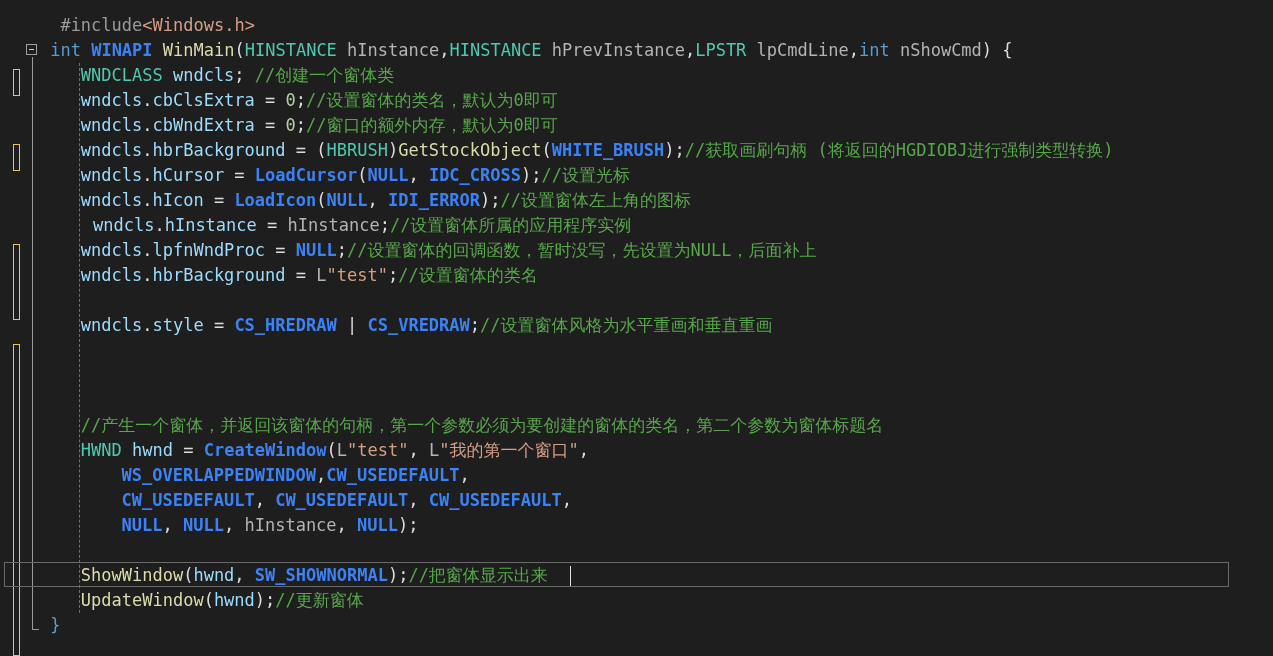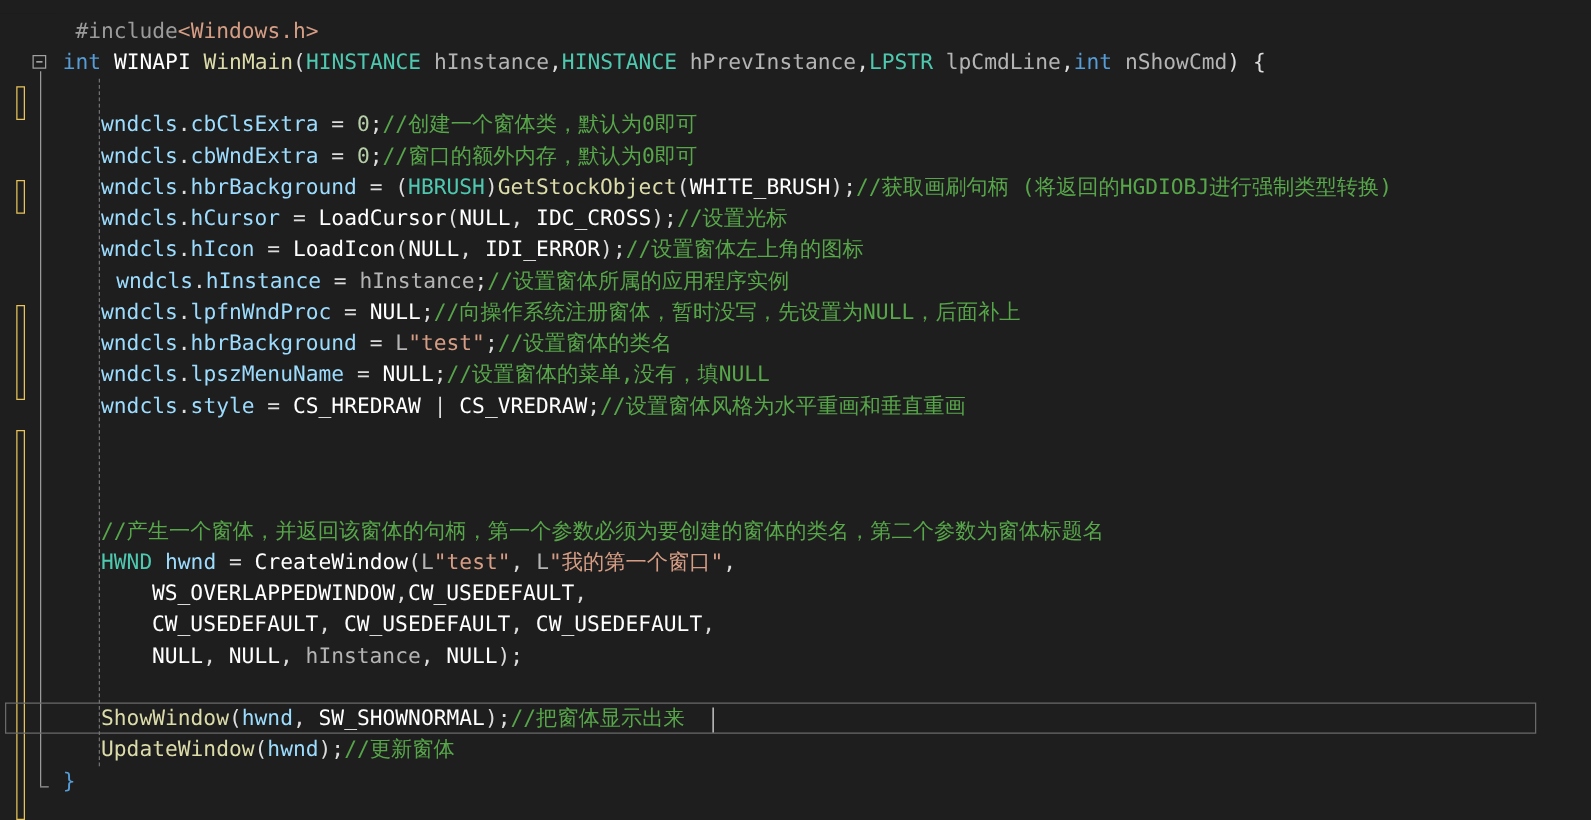--- a/index.html
+++ b/index.html
@@ -136,21 +136,21 @@
   
   #caret {
     position: absolute;
     width: 1px;
     height: 20px;
     background: #e4e4e4;
   }
 
   
   .kw      { color: #569cd6; }  
-  .macro   { color: #ffffff; }  
+  .macro   { color: #3b82f6; font-weight: bold; }  
   .fn      { color: #dcdcaa; }  
   .type    { color: #4ec9b0; }  
   .var     { color: #9cdcfe; }  
   .param   { color: #b4b4b4; }  
   .cmt     { color: #57a64a; }  
   .str     { color: #d69d85; }  
   .ppd     { color: #9b9b9b; }  
   .num     { color: #b5cea8; }  
   .punct   { color: #dcdcdc; }
 </style>
@@ -172,29 +172,29 @@
       <div class="changebar" style="top: 233px; height: 76px;"></div>
       <div class="changebar" style="top: 333px; height: 312px;"></div>
       <div class="foldbox" style="top: 33px;"></div>
       <div class="foldrail" style="top: 46px; height: 572px;"></div>
       <div class="foldend" style="top: 618px;"></div>
     </div>
 
   <div class="code" id="code">
       <div class="ln" style="top: 2px; left: 20.4px;"><span class="ppd">#include</span><span class="str">&lt;Windows.h&gt;</span></div>
       <div class="ln" style="top: 27px; left: 10.2px;"><span class="kw">int</span><span class="punct"> </span><span class="macro">WINAPI</span><span class="punct"> </span><span class="fn">WinMain</span><span class="punct">(</span><span class="type">HINSTANCE</span><span class="punct"> </span><span class="param">hInstance</span><span class="punct">,</span><span class="type">HINSTANCE</span><span class="punct"> </span><span class="param">hPrevInstance</span><span class="punct">,</span><span class="type">LPSTR</span><span class="punct"> </span><span class="param">lpCmdLine</span><span class="punct">,</span><span class="kw">int</span><span class="punct"> </span><span class="param">nShowCmd</span><span class="punct">) {</span></div>
-      <div class="ln" style="top: 77px; left: 40.8px;"><span class="var">wndcls</span><span class="punct">.</span><span class="var">cbClsExtra</span><span class="punct"> = </span><span class="num">0</span><span class="punct">;</span><span class="cmt">//创建一个窗体类，默认为0即可</span></div>
+      <div class="ln" style="top: 52px; left: 40.8px;"><span class="type">WNDCLASS</span><span class="punct"> </span><span class="var">wndcls</span><span class="punct">; </span><span class="cmt">//创建一个窗体类</span></div>
+      <div class="ln" style="top: 77px; left: 40.8px;"><span class="var">wndcls</span><span class="punct">.</span><span class="var">cbClsExtra</span><span class="punct"> = </span><span class="num">0</span><span class="punct">;</span><span class="cmt">//设置窗体的类名，默认为0即可</span></div>
       <div class="ln" style="top: 102px; left: 40.8px;"><span class="var">wndcls</span><span class="punct">.</span><span class="var">cbWndExtra</span><span class="punct"> = </span><span class="num">0</span><span class="punct">;</span><span class="cmt">//窗口的额外内存，默认为0即可</span></div>
       <div class="ln" style="top: 127px; left: 40.8px;"><span class="var">wndcls</span><span class="punct">.</span><span class="var">hbrBackground</span><span class="punct"> = (</span><span class="type">HBRUSH</span><span class="punct">)</span><span class="fn">GetStockObject</span><span class="punct">(</span><span class="macro">WHITE_BRUSH</span><span class="punct">);</span><span class="cmt">//获取画刷句柄 (将返回的HGDIOBJ进行强制类型转换)</span></div>
       <div class="ln" style="top: 152px; left: 40.8px;"><span class="var">wndcls</span><span class="punct">.</span><span class="var">hCursor</span><span class="punct"> = </span><span class="macro">LoadCursor</span><span class="punct">(</span><span class="macro">NULL</span><span class="punct">, </span><span class="macro">IDC_CROSS</span><span class="punct">);</span><span class="cmt">//设置光标</span></div>
       <div class="ln" style="top: 177px; left: 40.8px;"><span class="var">wndcls</span><span class="punct">.</span><span class="var">hIcon</span><span class="punct"> = </span><span class="macro">LoadIcon</span><span class="punct">(</span><span class="macro">NULL</span><span class="punct">, </span><span class="macro">IDI_ERROR</span><span class="punct">);</span><span class="cmt">//设置窗体左上角的图标</span></div>
       <div class="ln" style="top: 202px; left: 53px;"><span class="var">wndcls</span><span class="punct">.</span><span class="var">hInstance</span><span class="punct"> = </span><span class="param">hInstance</span><span class="punct">;</span><span class="cmt">//设置窗体所属的应用程序实例</span></div>
-      <div class="ln" style="top: 227px; left: 40.8px;"><span class="var">wndcls</span><span class="punct">.</span><span class="var">lpfnWndProc</span><span class="punct"> = </span><span class="macro">NULL</span><span class="punct">;</span><span class="cmt">//向操作系统注册窗体，暂时没写，先设置为NULL，后面补上</span></div>
+      <div class="ln" style="top: 227px; left: 40.8px;"><span class="var">wndcls</span><span class="punct">.</span><span class="var">lpfnWndProc</span><span class="punct"> = </span><span class="macro">NULL</span><span class="punct">;</span><span class="cmt">//设置窗体的回调函数，暂时没写，先设置为NULL，后面补上</span></div>
       <div class="ln" style="top: 252px; left: 40.8px;"><span class="var">wndcls</span><span class="punct">.</span><span class="var">hbrBackground</span><span class="punct"> = </span><span class="param">L</span><span class="str">"test"</span><span class="punct">;</span><span class="cmt">//设置窗体的类名</span></div>
-      <div class="ln" style="top: 277px; left: 40.8px;"><span class="var">wndcls</span><span class="punct">.</span><span class="var">lpszMenuName</span><span class="punct"> = </span><span class="macro">NULL</span><span class="punct">;</span><span class="cmt">//设置窗体的菜单,没有，填NULL</span></div>
       <div class="ln" style="top: 302px; left: 40.8px;"><span class="var">wndcls</span><span class="punct">.</span><span class="var">style</span><span class="punct"> = </span><span class="macro">CS_HREDRAW</span><span class="punct"> | </span><span class="macro">CS_VREDRAW</span><span class="punct">;</span><span class="cmt">//设置窗体风格为水平重画和垂直重画</span></div>
       <div class="ln" style="top: 352px; left: 40.8px;"></div>
       <div class="ln" style="top: 377px; left: 40.8px;"></div>
       <div class="ln" style="top: 402px; left: 40.8px;"><span class="cmt">//产生一个窗体，并返回该窗体的句柄，第一个参数必须为要创建的窗体的类名，第二个参数为窗体标题名</span></div>
       <div class="ln" style="top: 427px; left: 40.8px;"><span class="type">HWND</span><span class="punct"> </span><span class="var">hwnd</span><span class="punct"> = </span><span class="macro">CreateWindow</span><span class="punct">(</span><span class="param">L</span><span class="str">"test"</span><span class="punct">, </span><span class="param">L</span><span class="str">"我的第一个窗口"</span><span class="punct">,</span></div>
       <div class="ln" style="top: 477px; left: 81.6px;"><span class="macro">CW_USEDEFAULT</span><span class="punct">, </span><span class="macro">CW_USEDEFAULT</span><span class="punct">, </span><span class="macro">CW_USEDEFAULT</span><span class="punct">,</span></div>
       <div class="ln" style="top: 452px; left: 81.6px;"><span class="macro">WS_OVERLAPPEDWINDOW</span><span class="punct">,</span><span class="macro">CW_USEDEFAULT</span><span class="punct">,</span></div>
       <div class="ln" style="top: 502px; left: 81.6px;"><span class="macro">NULL</span><span class="punct">, </span><span class="macro">NULL</span><span class="punct">, </span><span class="param">hInstance</span><span class="punct">, </span><span class="macro">NULL</span><span class="punct">);</span></div>
       <div class="ln" style="top: 527px; left: 40.8px;"></div>
       <div class="ln" style="top: 577px; left: 40.8px;"><span class="fn">UpdateWindow</span><span class="punct">(</span><span class="var">hwnd</span><span class="punct">);</span><span class="cmt">//更新窗体</span></div>

